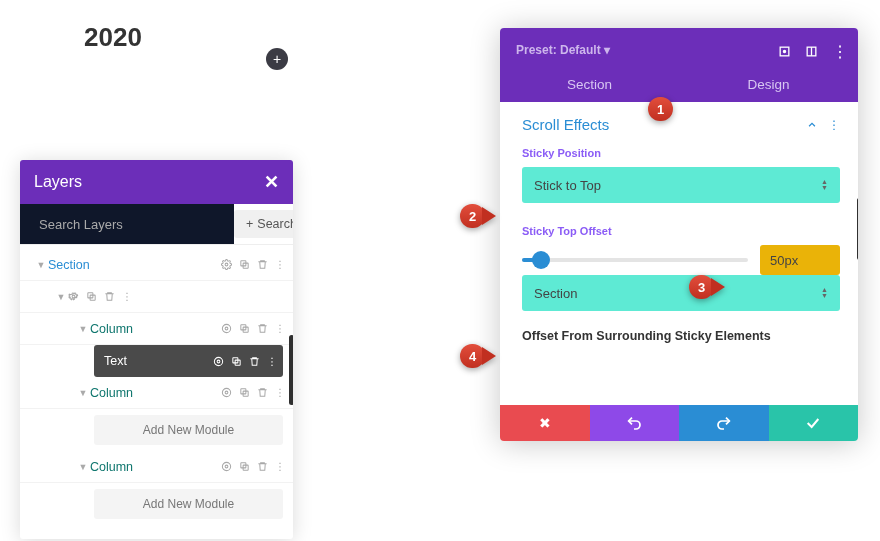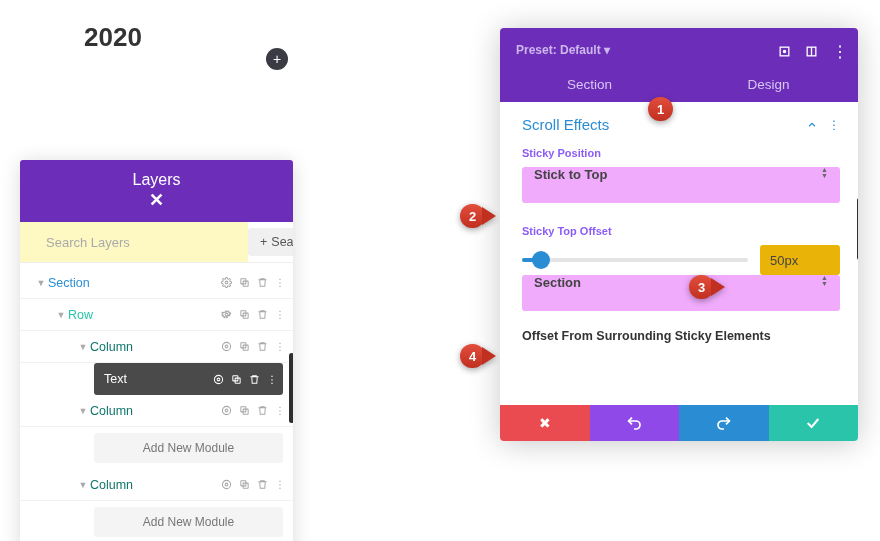--- a/index.html
+++ b/index.html
@@ -51,34 +51,33 @@
     overflow: hidden;
   }
   .layers-header {
     background: #6C2EB9;
     color: #fff;
     padding: 11px 14px;
     display: flex;
     align-items: center;
     justify-content: space-between;
     font-size: 16px;
-    flex-direction: column;
   }
   .layers-header .close { cursor: pointer; font-size: 18px; font-weight: 600; }
   .layers-search-row {
     display: flex;
     border-bottom: 1px solid #eee;
   }
   .layers-search {
     flex: 1;
     border: none;
-    padding: 11px 26px;
+    padding: 11px 19px;
     font-size: 13px;
     outline: none;
-    background: #fef9c3;
+    background: #0f172a;
     color: #888;
   }
   .layers-search::placeholder { color: #aaa; }
   .filter-btn {
     border: none;
     background: #f0f0f0;
     color: #555;
     font-size: 12.5px;
     padding: 0 12px;
     cursor: pointer;
@@ -241,31 +240,30 @@
 
   .field-label {
     font-size: 11px;
     font-weight: 600;
     color: #8b5cf6;
     margin: 22px 0 8px;
   }
   .field-label.first { margin-top: 0; }
 
   .select-faux {
-    background: #f0abfc;
+    background: #5eead4;
     border-radius: 3px;
     height: 36px;
     display: flex;
-    align-items: flex-start;
+    align-items: center;
     justify-content: space-between;
     padding: 0 12px;
     font-size: 13px;
     color: #444;
     cursor: pointer;
-    font-weight: bold;
   }
   .select-arrows {
     display: flex;
     flex-direction: column;
     font-size: 7px;
     line-height: 6px;
     color: #666;
   }
 
   .slider-row {
@@ -413,21 +411,20 @@
             <svg width="11" height="11" viewBox="0 0 24 24" fill="none" stroke="#a8a8a8" stroke-width="2.2">
               <path d="M3 6h18M8 6V4h8v2M6 6l1 14h10l1-14"></path>
             </svg>
           </span>
         <span>⋮</span>
       </span>
     </div>
 
     <div class="tree-row lv2">
       <span class="toggle">▼</span>
-      <span class="label">Row</span>
       <span class="actions">
         <span>
             <svg width="11" height="11" viewBox="0 0 24 24" fill="none" stroke="#a8a8a8" stroke-width="2.2">
               <circle cx="12" cy="12" r="3"></circle>
               <path d="M19 13v-2l2-1-1-2-2 .5-1.5-1.5.5-2-2-1-1 2h-2l-1-2-2 1 .5 2L5 7.5 3 7l-1 2 2 1v2l-2 1 1 2 2-.5L6.5 16l-.5 2 2 1 1-2h2l1 2 2-1-.5-2L16.5 14l2 .5 1-2-2-1z"></path>
             </svg>
           </span>
         <span>
             <svg width="11" height="11" viewBox="0 0 24 24" fill="none" stroke="#a8a8a8" stroke-width="2.2">
               <rect x="9" y="9" width="11" height="11" rx="1"></rect>

